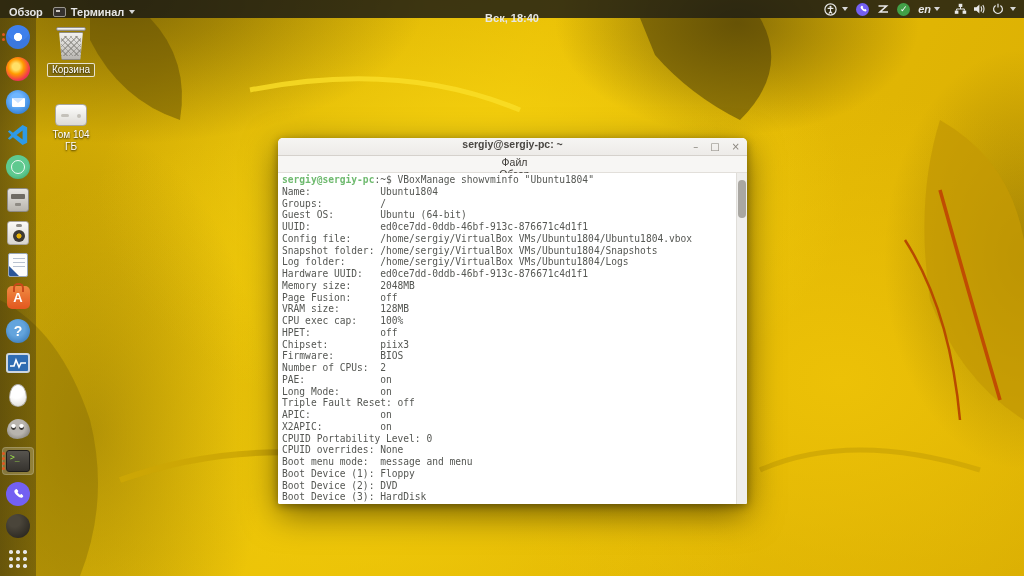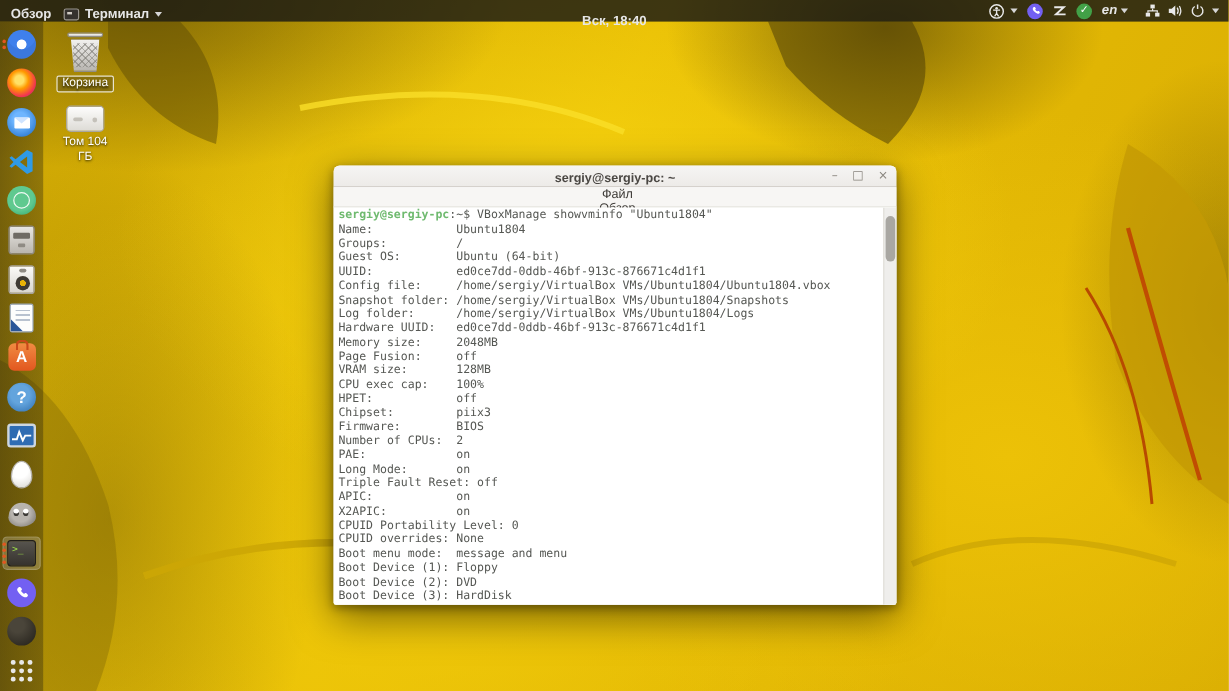--- a/index.html
+++ b/index.html
@@ -89,21 +89,21 @@
   .trash-lid { width:30px; height:4px; background:linear-gradient(#fff,#c6c3bd); border:1px solid #8f8c86; border-radius:2px; margin-bottom:1px; }
   .drive { width:32px; height:22px; background:linear-gradient(#fdfdfc,#dddbd6); border:1px solid #aaa79f; border-radius:4px; position:relative; }
   .drive::before { content:""; position:absolute; left:5px; top:9px; width:8px; height:3px; border-radius:2px; background:#c4c1ba; }
   .drive::after { content:""; position:absolute; right:5px; top:9px; width:4px; height:4px; border-radius:50%; background:#c4c1ba; }
 
   
   .window { position:absolute; left:278px; top:138px; width:469px; height:366px;
     border-radius:5px 5px 2px 2px; box-shadow:0 10px 34px rgba(0,0,0,.5), 0 2px 8px rgba(0,0,0,.35);
     display:flex; flex-direction:column; z-index:30; background:#fff; }
   .titlebar { height:18px; background:linear-gradient(#f6f5f3,#edebe8); border-bottom:1px solid #d5d1cc;
-    border-radius:5px 5px 0 0; position:relative; display:flex; align-items:flex-end; justify-content:center; }
+    border-radius:5px 5px 0 0; position:relative; display:flex; align-items:flex-start; justify-content:center; }
   .title-text { font-size:10.5px; font-weight:bold; color:#4a4743; }
   .win-controls { position:absolute; right:7px; top:0; height:18px; display:flex; align-items:center; gap:12px;
     color:#8a867f; font-size:10px; font-family:"DejaVu Sans",sans-serif; }
   .win-controls span { cursor:default; line-height:10px; }
   .menubar { height:17px; background:#f7f6f4; border-bottom:1px solid #e2dfda; display:flex; align-items:center; padding-left:4px;flex-direction:column; }
   .menu-item { font-size:10.5px; color:#3e3b37; padding:0 6px; }
   .term-body { position:relative; flex:1; background:#ffffff; overflow:hidden; border-radius:0 0 2px 2px;text-decoration:underline; }
   .term-text { position:absolute; left:4px; top:1px; right:13px; bottom:0;
     font-family:"DejaVu Sans Mono","Liberation Mono",monospace; font-size:9.6px; line-height:11.75px;
     color:#555753; white-space:pre; }
@@ -315,21 +315,21 @@
     </div>
   </div>
 
   <div class="desk-icon" style="left:33px; top:27px;">
     <div style="display:flex;flex-direction:column;align-items:center;">
       <div class="trash-lid"></div>
       <div class="trash-can"></div>
     </div>
     <div class="desk-label selected">Корзина</div>
   </div>
-  <div class="desk-icon" style="left:33px; top:88px;">
+  <div class="desk-icon" style="left:33px; top:104px;">
     <div class="drive"></div>
     <div class="desk-label" style="width:50px;">Том 104 ГБ</div>
   </div>
 
   <div class="window">
     <div class="titlebar">
       <span class="title-text">sergiy@sergiy-pc: ~</span>
       <span class="win-controls">
         <span>–</span>
         <span>□</span>

